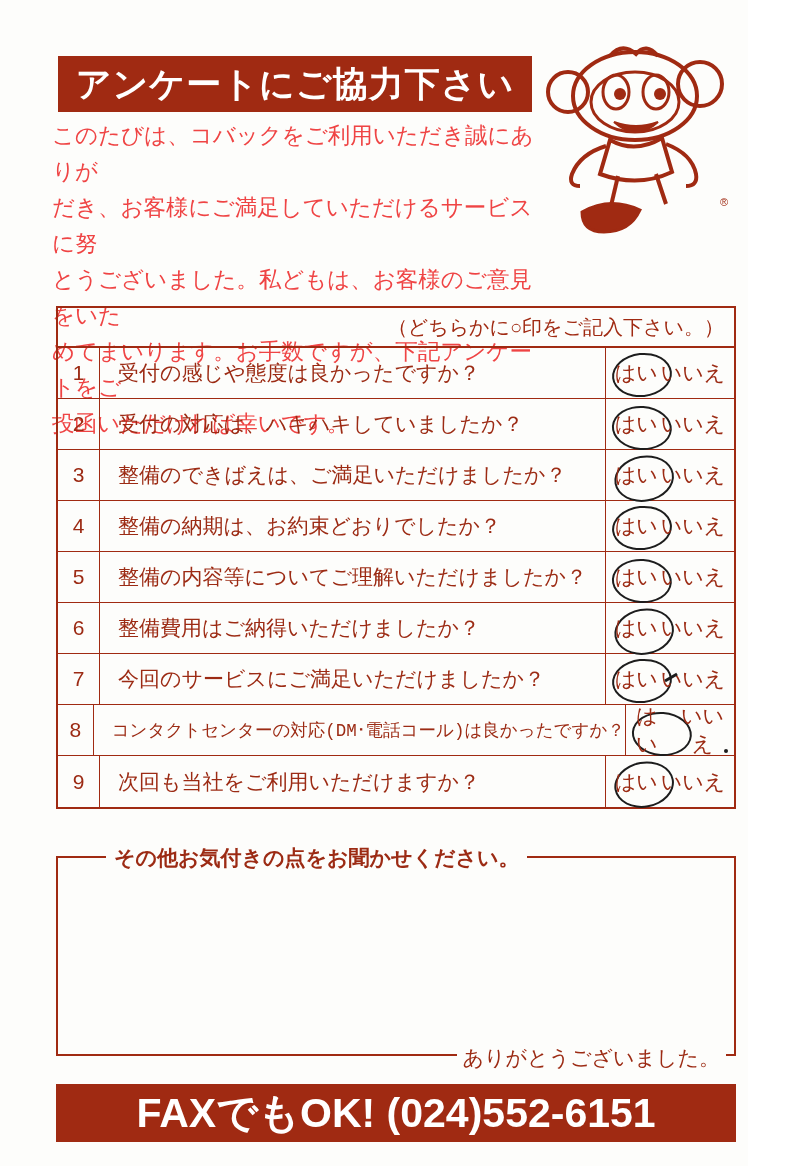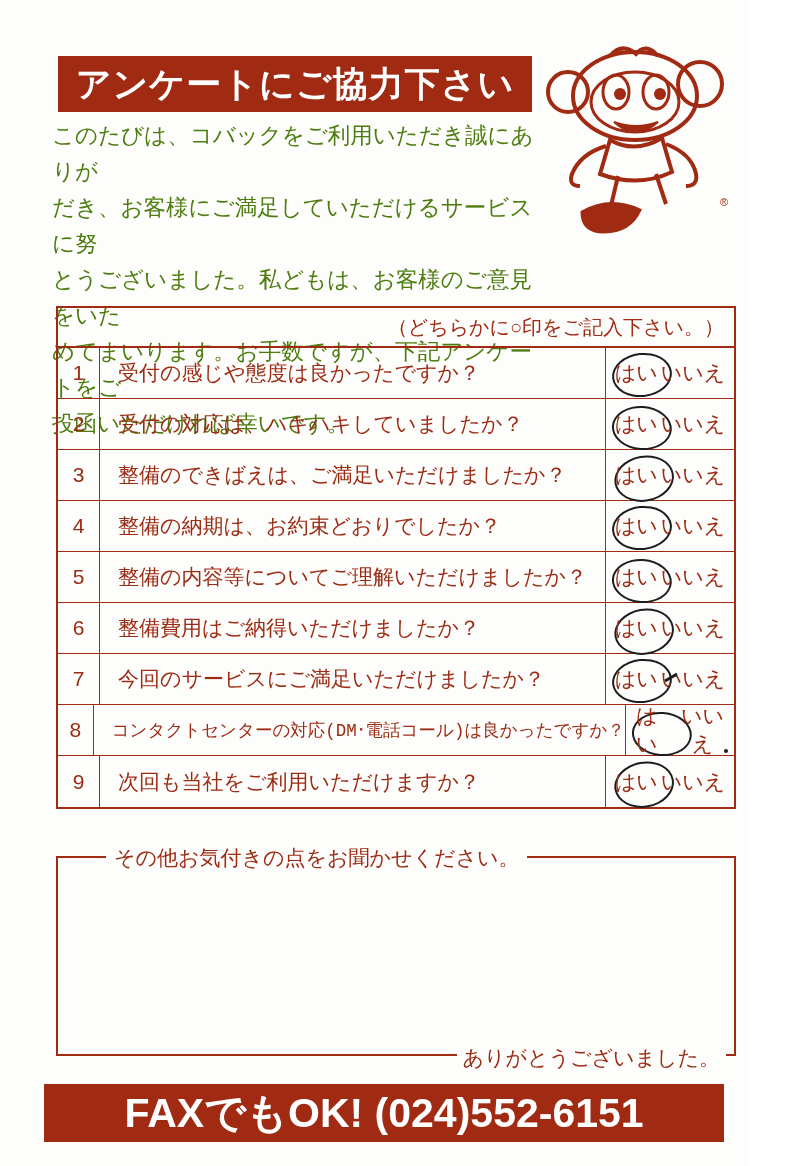--- a/index.html
+++ b/index.html
@@ -57,21 +57,21 @@
     color: #a02a12;
   }
   
   .intro {
     position: absolute;
     left: 52px;
     top: 118px;
     width: 490px;
     font-size: 22.5px;
     line-height: 36px;
-    color: #4d7c0f;
+    color: #ef4444;
     letter-spacing: 0px;
   }
   .intro p { margin: 0; }
   
   .survey {
     position: absolute;
     left: 56px;
     top: 306px;
     width: 680px;
     border: 2px solid #a02a12;
@@ -169,34 +169,35 @@
     box-sizing: border-box;
   }
   .comment-label {
     position: absolute;
     left: 48px;
     top: -14px;
     background: #fdfdfb;
     padding: 0 8px;
     font-size: 21px;
     white-space: nowrap;
+    font-weight: bold;
   }
   .comment-thanks {
     position: absolute;
     right: 8px;
     bottom: -18px;
     background: #fdfdfb;
     padding: 0 6px;
     font-size: 21px;
     white-space: nowrap;
   }
   
   .fax {
     position: absolute;
-    left: 44px;
+    left: 56px;
     top: 1084px;
     width: 680px;
     height: 58px;
     background: #a02a12;
     display: flex;
     align-items: center;
     justify-content: center;
   }
   .fax span {
     color: #ffffff;

